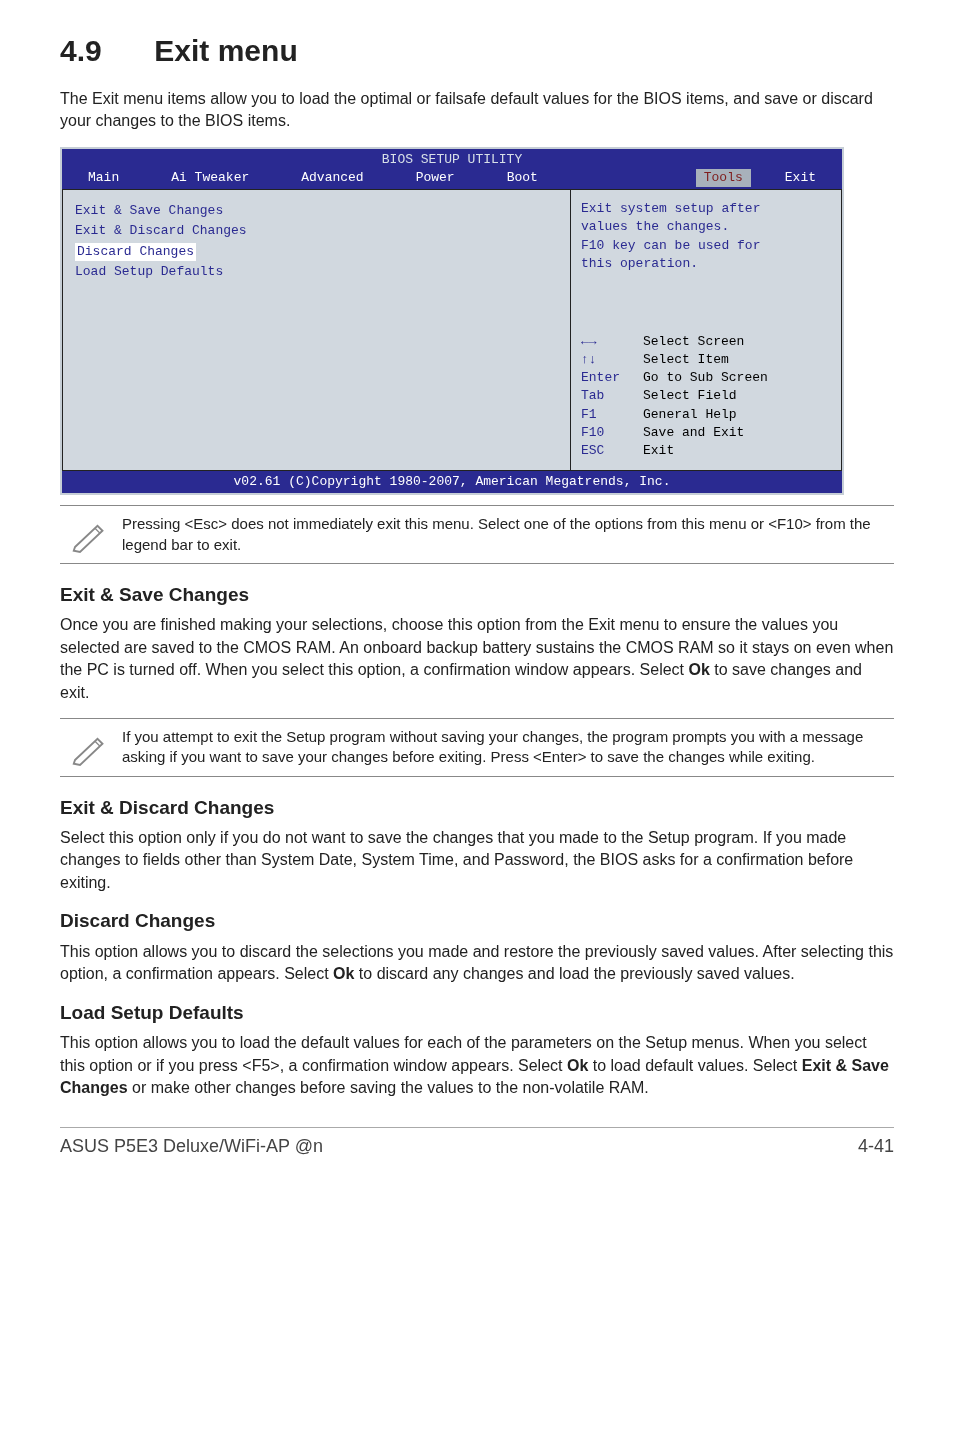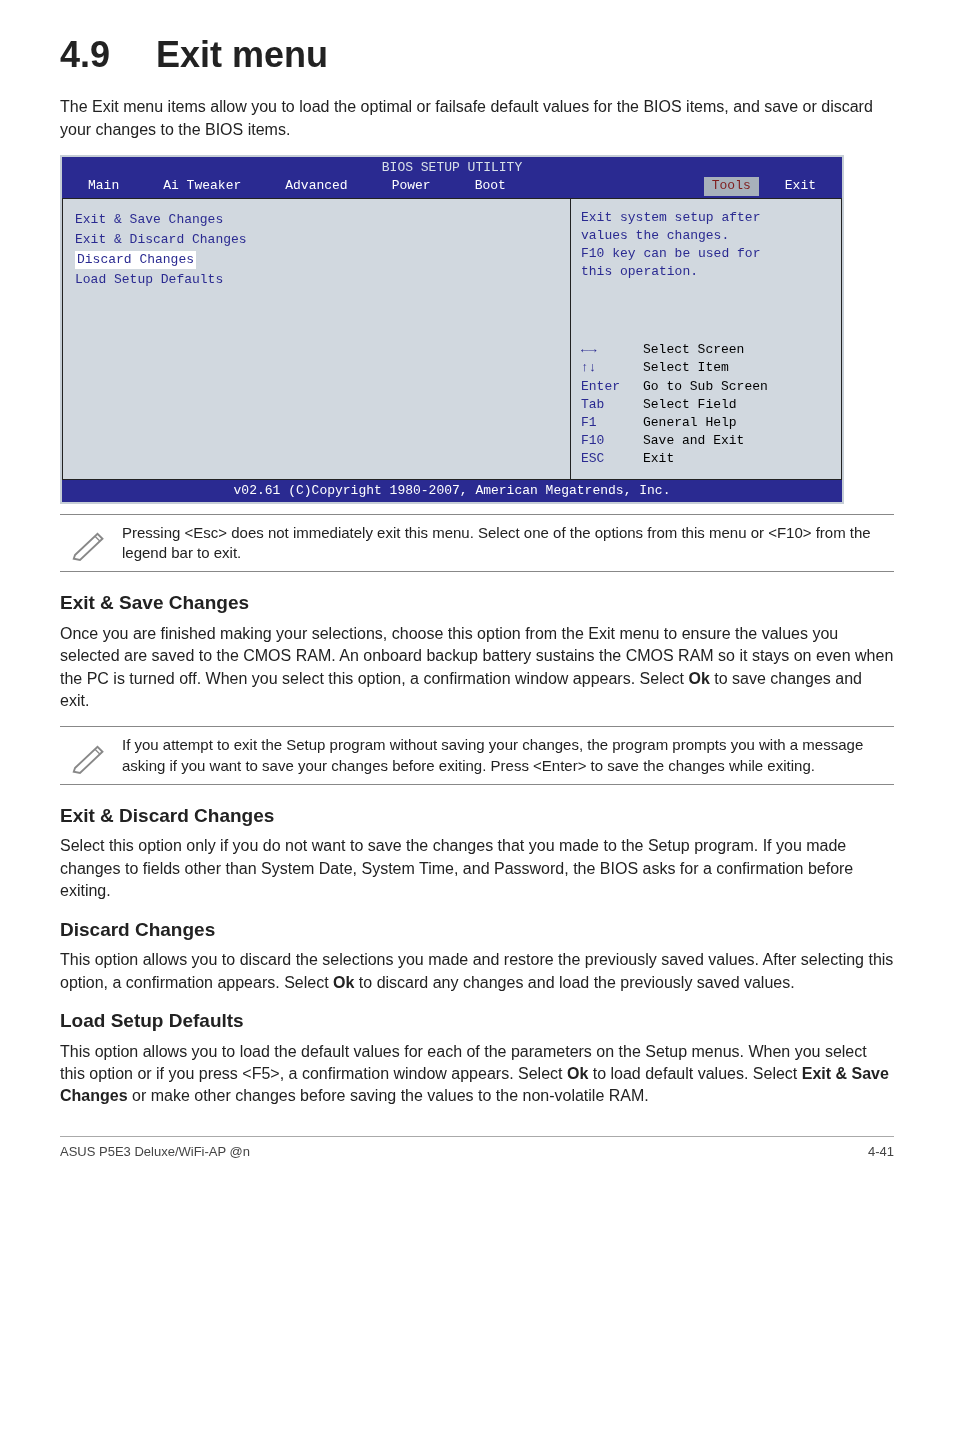--- a/index.html
+++ b/index.html
@@ -14,21 +14,21 @@
   .page {
     width: 954px;
     min-height: 1438px;
     box-sizing: border-box;
     padding: 30px 60px 20px 60px;
     position: relative;
   }
   h1.section-title {
     font-family: Arial, Helvetica, sans-serif;
     font-weight: bold;
-    font-size: 36px;
+    font-size: 30px;
     margin: 0 0 16px 0;
   }
   h1.section-title .num {
     display: inline-block;
     min-width: 86px;
   }
   p.body {
     margin: 0 0 14px 0;
   }
   
@@ -41,21 +41,21 @@
     font-size: 13px;
     border: 2px solid #c6ced6;
   }
   .bios-title {
     text-align: center;
     color: #d8e0e8;
     padding: 2px 0 0 0;
   }
   .bios-menu {
     display: flex;
-    gap: 8px;
+    gap: 16px;
     padding: 0 8px 2px 8px;
   }
   .bios-menu .mitem {
     padding: 0 18px;
     color: #fff;
   }
   .bios-menu .mitem.sel {
     background: #a8b1bb;
     color: #7f1d1d;
     padding: 0 8px;
@@ -123,21 +123,21 @@
     font-size: 19px;
     font-weight: bold;
     margin: 8px 0 6px 0;
   }
   .footer-row {
     border-top: 1px solid #aaa;
     margin-top: 28px;
     padding-top: 6px;
     display: flex;
     justify-content: space-between;
-    font-size: 13px;
+    font-size: 18px;
     color: #444;
   }
   b { font-weight: bold; text-align: center; }
 </style>
 </head>
 <body>
 
 <div class="page">
 
   <h1 class="section-title">

